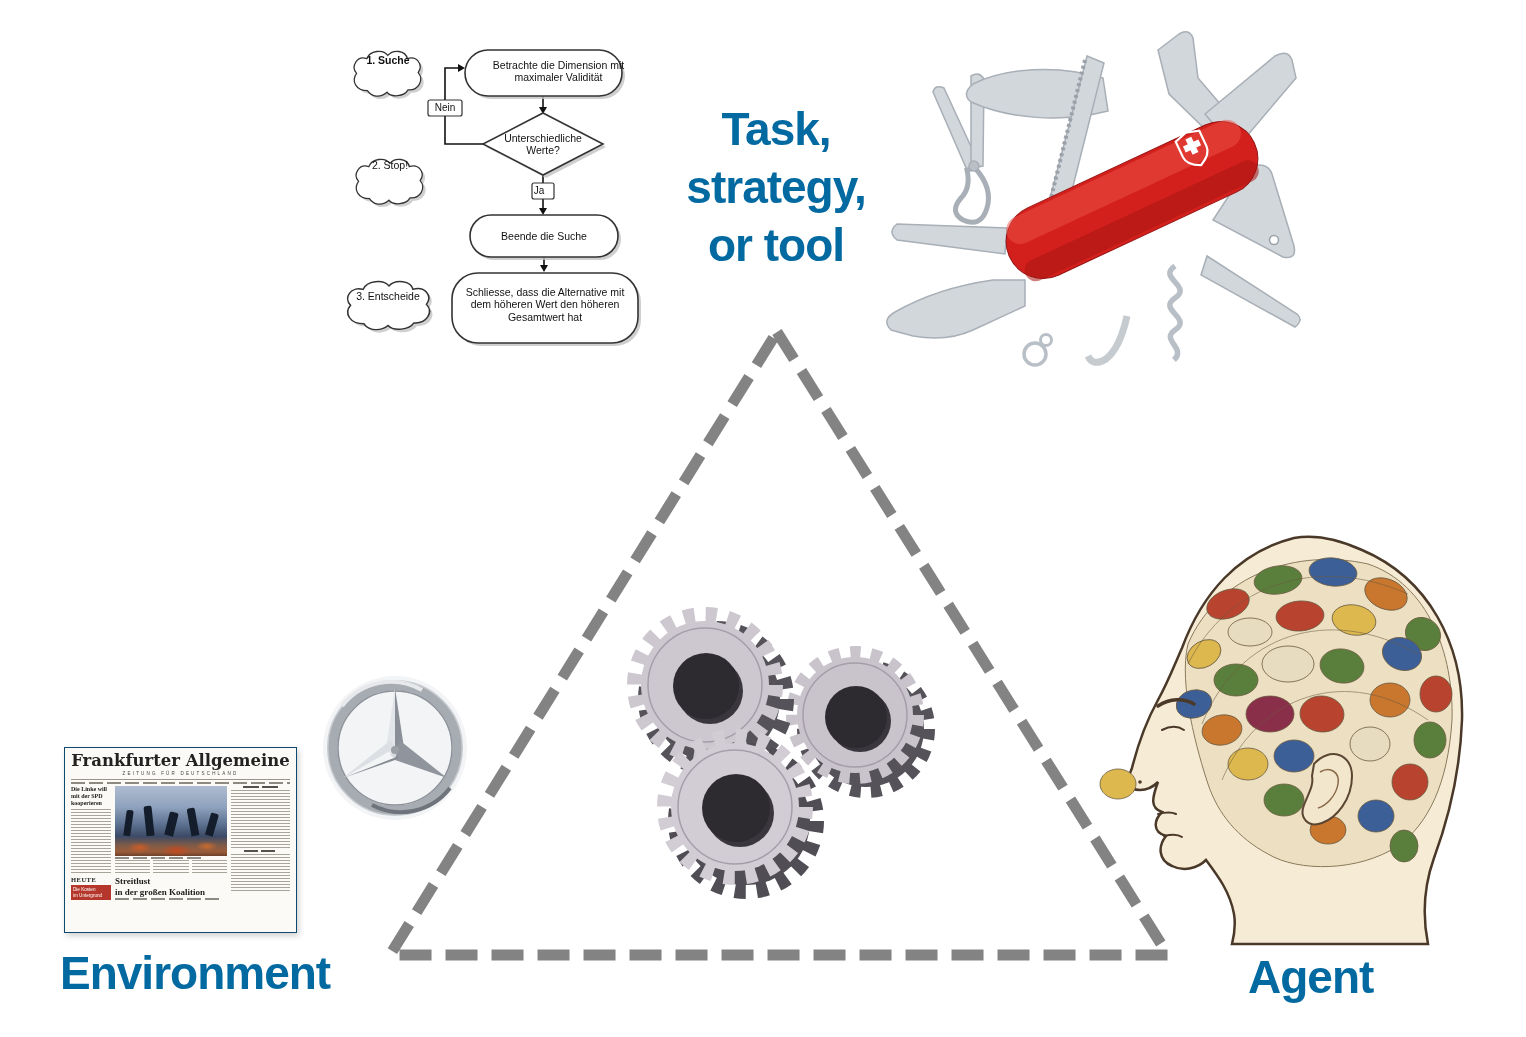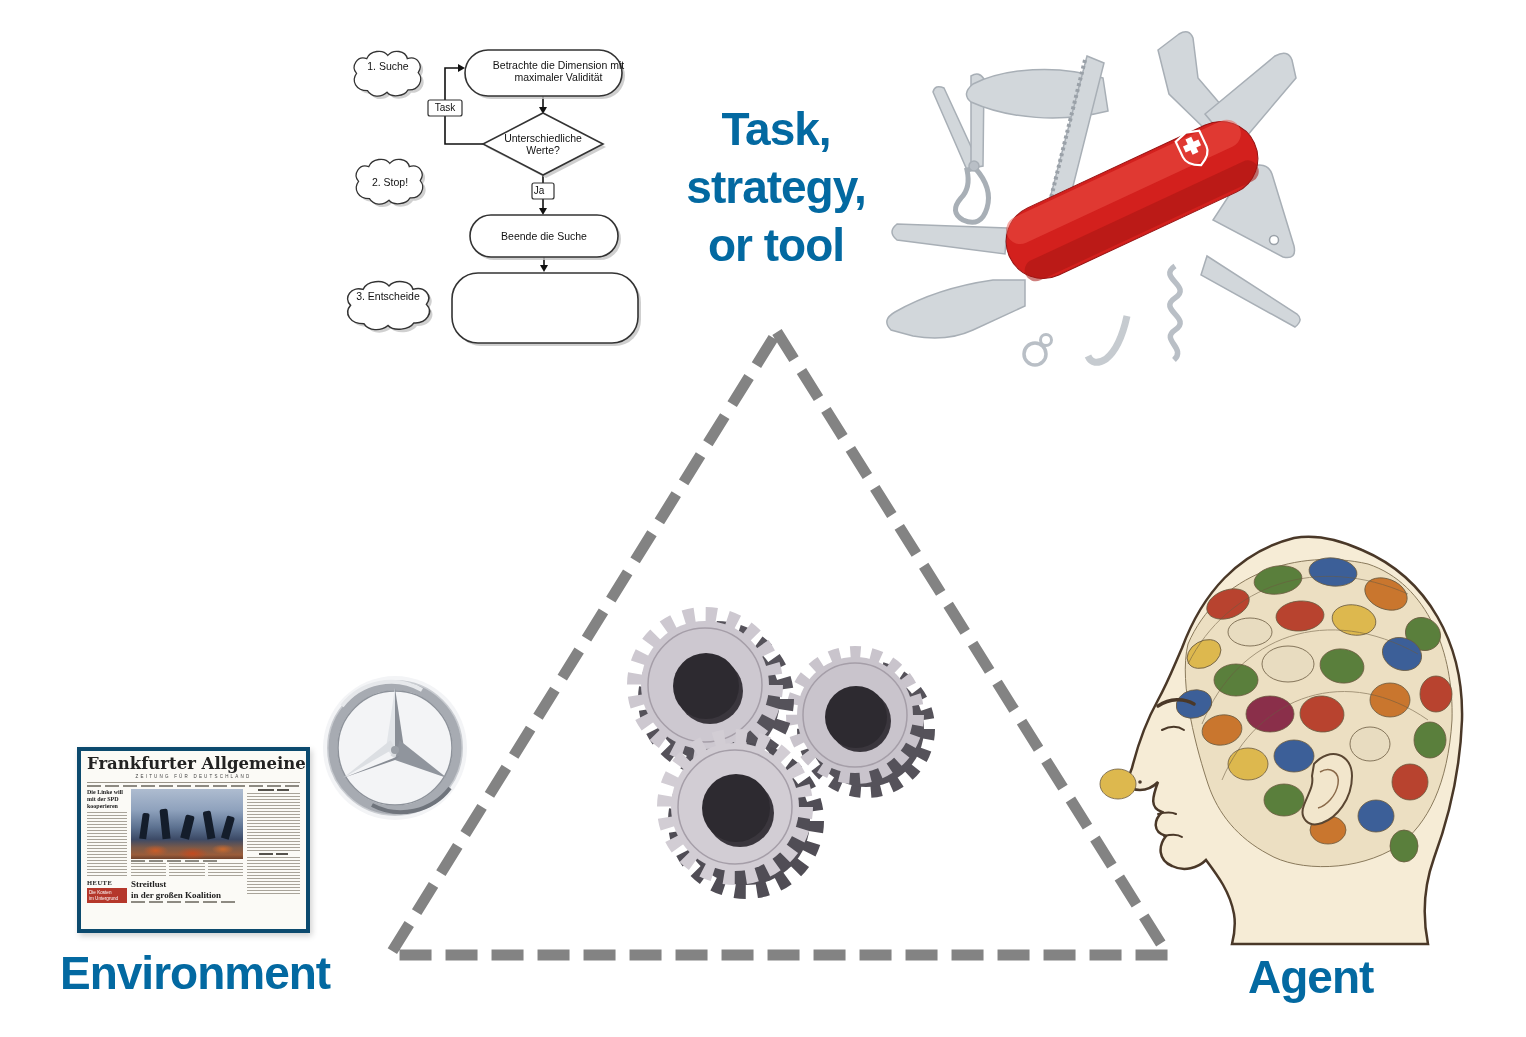--- a/index.html
+++ b/index.html
@@ -18,21 +18,21 @@
   .flowchart{left:340px;top:38px;width:312px;height:315px;}
   .fc-text{position:absolute;font-size:10.5px;line-height:1.18;color:#111;text-align:center;}
   .fc-small{font-size:10px;}
 
   
   .google{left:94px;top:638px;font-family:"Liberation Serif",serif;font-size:74px;line-height:74px;
           letter-spacing:-2px;}
   .google span{text-shadow:1px 2px 2px rgba(0,0,0,.25);}
 
   
-  .paper{left:77px;top:747px;width:233px;height:186px;background:#fbfaf6;border:4px solid #0c4a6e;
+  .paper{left:64px;top:747px;width:233px;height:186px;background:#fbfaf6;border:1px solid #0c4a6e;
          box-shadow:2px 3px 6px rgba(0,0,0,.18);box-sizing:border-box;padding:4px 6px 3px 6px;
          color:#222;}
   .masthead{font-family:"DejaVu Serif",serif;font-weight:bold;font-size:16.5px;text-align:center;
             letter-spacing:0;white-space:nowrap;line-height:18px;}
   .subtitle{font-size:4.5px;letter-spacing:2.2px;text-align:center;color:#444;margin-top:1px;}
   .rule{height:1px;background:#9a958a;margin:3px 0 2px 0;}
   .microline{height:2px;background:repeating-linear-gradient(90deg,#8d8a82 0 14px,transparent 14px 18px);margin:1px 0;}
   .cols{display:flex;gap:4px;margin-top:2px;}
   .fake{background:repeating-linear-gradient(#a9a49a 0 1px,transparent 1px 3px);}
   .h-left{font-family:"Liberation Serif",serif;font-weight:bold;font-size:6px;line-height:7px;}
@@ -115,28 +115,29 @@
         <rect x="125" y="12" width="157" height="46" rx="23"></rect>
         <polygon points="203,75 263,106 203,137 143,106"></polygon>
         <rect x="130" y="177" width="148" height="42" rx="21"></rect>
         <rect x="112" y="235" width="186" height="70" rx="26"></rect>
       </g>
       <g fill="#fff" stroke="#333" stroke-width="1.2">
         <rect x="88" y="62" width="34" height="16" rx="2"></rect>
         <rect x="192" y="145" width="22" height="16" rx="2"></rect>
       </g>
     </svg>
-    <div class="fc-text" style="left:12px;top:22px;width:72px;">1. Suche</div>
+    <div class="fc-text" style="left:12px;top:16px;width:72px;font-weight:bold;">1. Suche</div>
     <div class="fc-text" style="left:144px;top:21px;width:149px;">Betrachte die Dimension mit maximaler Validität</div>
-    <div class="fc-text fc-small" style="left:88px;top:64px;width:34px;">Task</div>
+    <div class="fc-text fc-small" style="left:88px;top:64px;width:34px;">Nein</div>
     <div class="fc-text" style="left:148px;top:94px;width:110px;">Unterschiedliche Werte?</div>
-    <div class="fc-text" style="left:14px;top:138px;width:72px;">2. Stop!</div>
+    <div class="fc-text" style="left:14px;top:121px;width:72px;">2. Stop!</div>
     <div class="fc-text fc-small" style="left:192px;top:147px;width:14px;">Ja</div>
     <div class="fc-text" style="left:134px;top:192px;width:140px;text-align:center;">Beende die Suche</div>
     <div class="fc-text" style="left:2px;top:252px;width:92px;">3. Entscheide</div>
+    <div class="fc-text" style="left:118px;top:248px;width:174px;">Schliesse, dass die Alternative mit dem höheren Wert den höheren Gesamtwert hat</div>
   </div>
 
   <div class="abs vertex vertex-top">
     <div>Task,</div>
     <div>strategy,</div>
     <div>or tool</div>
   </div>
 
   <svg class="abs knife" width="425" height="365" viewBox="0 0 425 365">
     <g fill="#d2d7db" stroke="#a8afb6" stroke-width="1.5">

